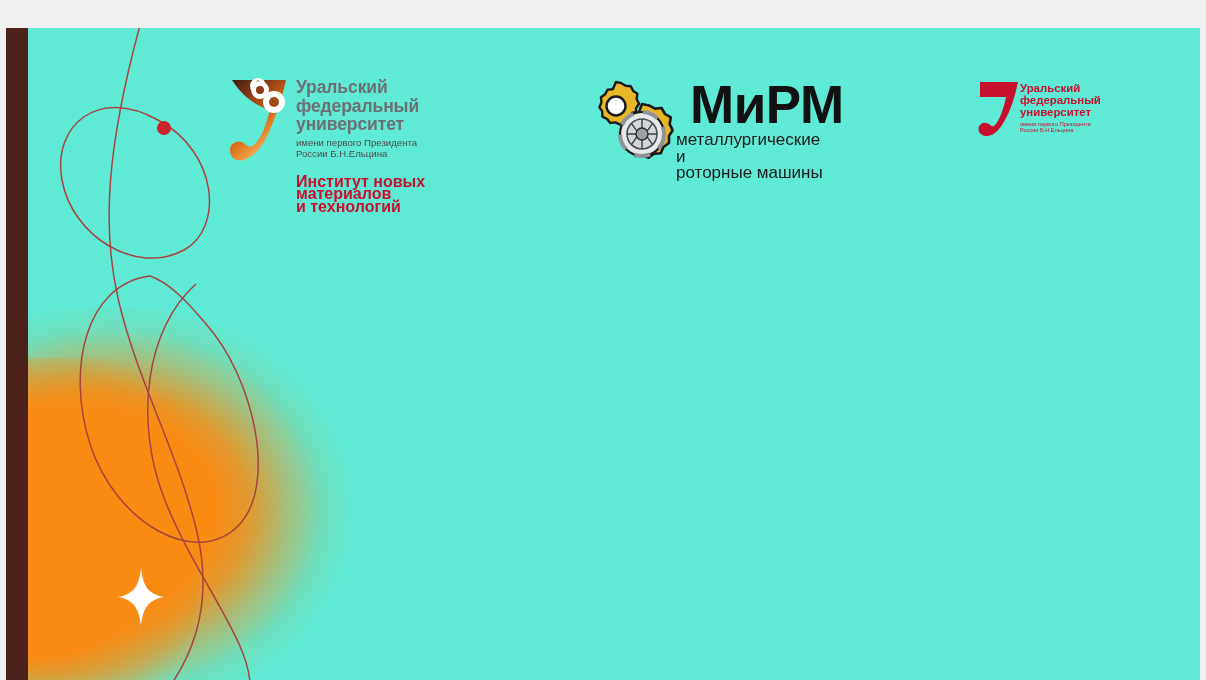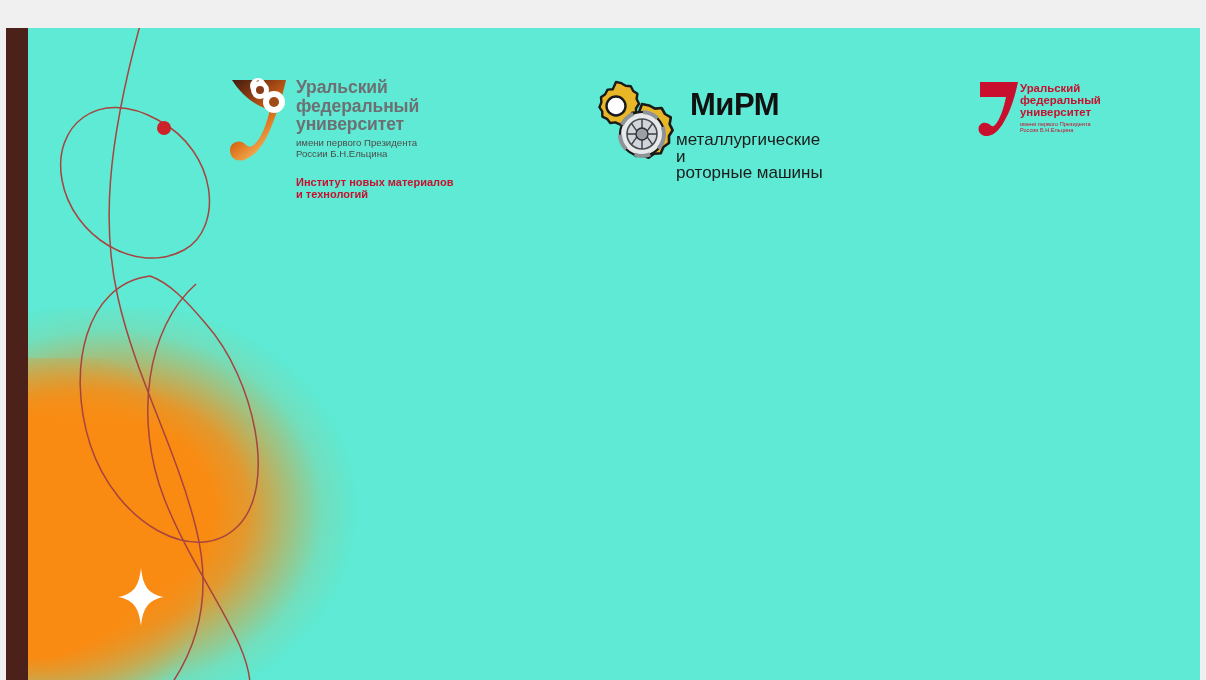--- a/index.html
+++ b/index.html
@@ -135,21 +135,21 @@
     margin-top: 3px;
     font-size: 9.6px;
     line-height: 11.4px;
     color: #4c4c4c;
   }
   .urfu-inst {
     position: absolute;
     left: 68px;
     top: 104px;
     width: 168px;
-    font-size: 11px;
+    font-size: 16px;
     font-weight: 700;
     line-height: 12.4px;
     color: #c8102e;
   }
 
   
   .logo-mirm {
     position: absolute;
     left: 578px;
     top: 52px;
@@ -160,21 +160,21 @@
     position: absolute;
     left: 0px;
     top: 0px;
     width: 102px;
     height: 96px;
   }
   .mirm-title {
     position: absolute;
     left: 106px;
     top: 2px;
-    font-size: 31px;
+    font-size: 53px;
     font-weight: 700;
     line-height: 46px;
     color: #111111;
     letter-spacing: -0.5px;
   }
   .mirm-sub {
     position: absolute;
     left: 92px;
     top: 52px;
     width: 158px;

